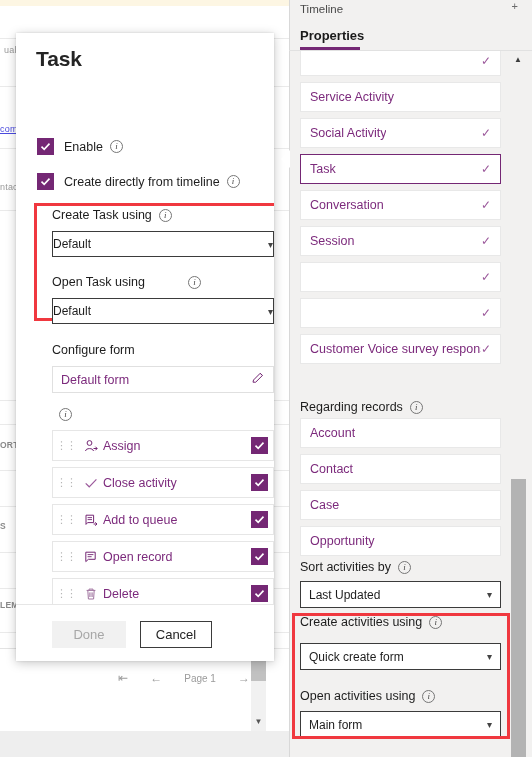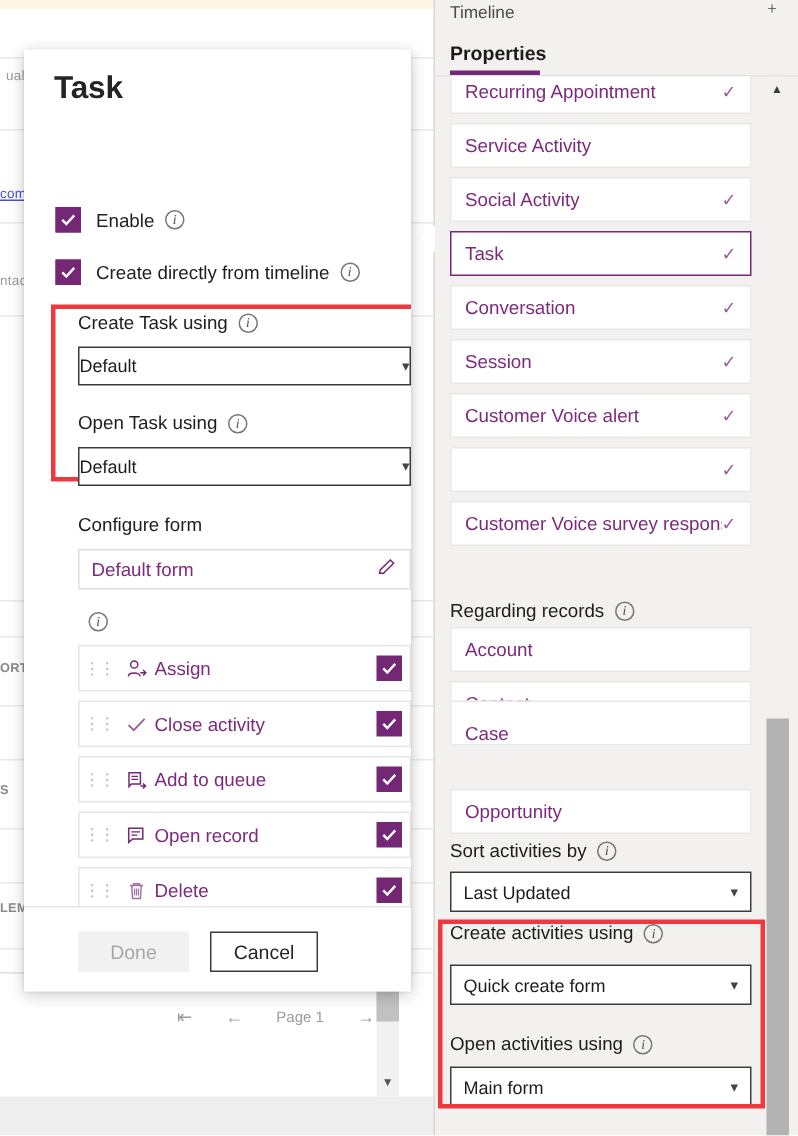--- a/index.html
+++ b/index.html
@@ -287,21 +287,21 @@
 
       <div class="fld-label" style="top:175px;">
         <span>Create Task using</span>
         <span class="info-ico">i</span>
       </div>
       <div class="sel" style="top:198px;">
         <span>Default</span>
         <span class="caret">▾</span>
       </div>
 
-      <div class="fld-label" style="top:242px;">
+      <div class="fld-label" style="top:242px;gap:36px;">
         <span>Open Task using</span>
         <span class="info-ico">i</span>
       </div>
       <div class="sel" style="top:265px;">
         <span>Default</span>
         <span class="caret">▾</span>
       </div>
 
       <div class="fld-label" style="top:310px;">
         <span>Configure form</span>
@@ -411,21 +411,20 @@
 
     <div class="rp-breadcrumb">Timeline</div>
     <div class="rp-plus">+</div>
     <div class="rp-tab">Properties</div>
     <div class="rp-tab-underline"></div>
     <div class="rp-divider"></div>
 
     <div class="rp-scrollport">
       <div id="rp-items">
           <div class="rp-item" style="top: -5px;">
-            <span class="lbl">Recurring Appointment</span>
             <span class="tick">✓</span>
           </div>
           <div class="rp-item" style="top: 31px;">
             <span class="lbl">Service Activity</span>
           </div>
           <div class="rp-item" style="top: 67px;">
             <span class="lbl">Social Activity</span>
             <span class="tick">✓</span>
           </div>
           <div class="rp-item selected" style="top: 103px;">
@@ -434,21 +433,20 @@
           </div>
           <div class="rp-item" style="top: 139px; gap: 24px;">
             <span class="lbl">Conversation</span>
             <span class="tick">✓</span>
           </div>
           <div class="rp-item" style="top: 175px;">
             <span class="lbl">Session</span>
             <span class="tick">✓</span>
           </div>
           <div class="rp-item" style="top: 211px;">
-            <span class="lbl">Customer Voice alert</span>
             <span class="tick">✓</span>
           </div>
           <div class="rp-item" style="top: 247px;">
             <span class="tick">✓</span>
           </div>
           <div class="rp-item" style="top: 283px;">
             <span class="lbl">Customer Voice survey response</span>
             <span class="tick">✓</span>
           </div>
         </div>
@@ -457,21 +455,21 @@
         <span>Regarding records</span>
         <span class="info-ico">i</span>
       </div>
       <div id="rp-regarding">
           <div class="rp-item" style="top: 367px;">
             <span class="lbl">Account</span>
           </div>
           <div class="rp-item" style="top: 403px;">
             <span class="lbl">Contact</span>
           </div>
-          <div class="rp-item" style="top: 416px; align-items: flex-end;">
+          <div class="rp-item" style="top: 439px;">
             <span class="lbl">Case</span>
           </div>
           <div class="rp-item" style="top: 475px;">
             <span class="lbl">Opportunity</span>
           </div>
         </div>
 
       <div class="rp-section" style="top:509px;">
         <span>Sort activities by</span>
         <span class="info-ico">i</span>

